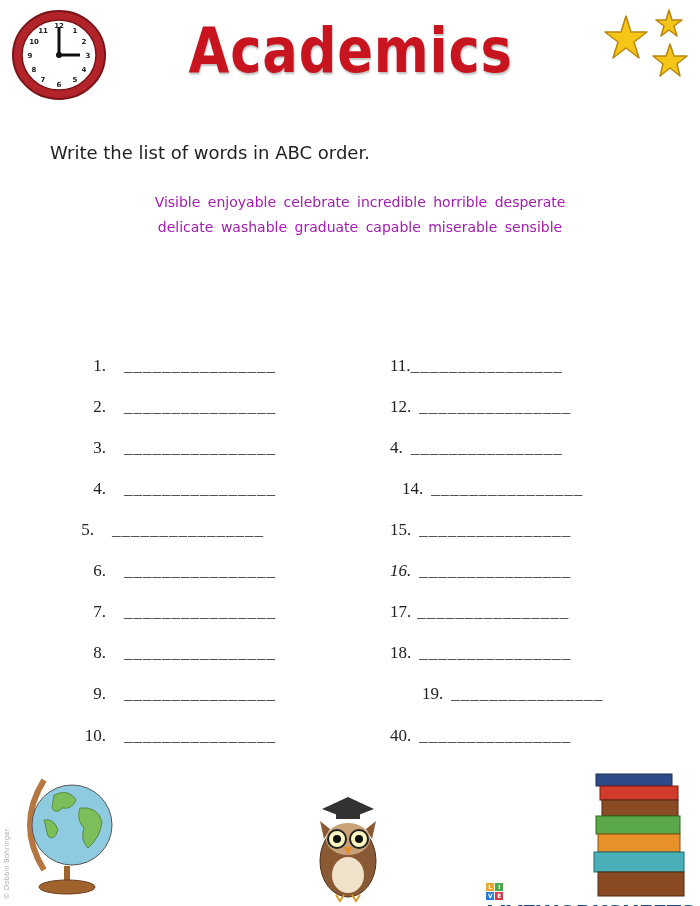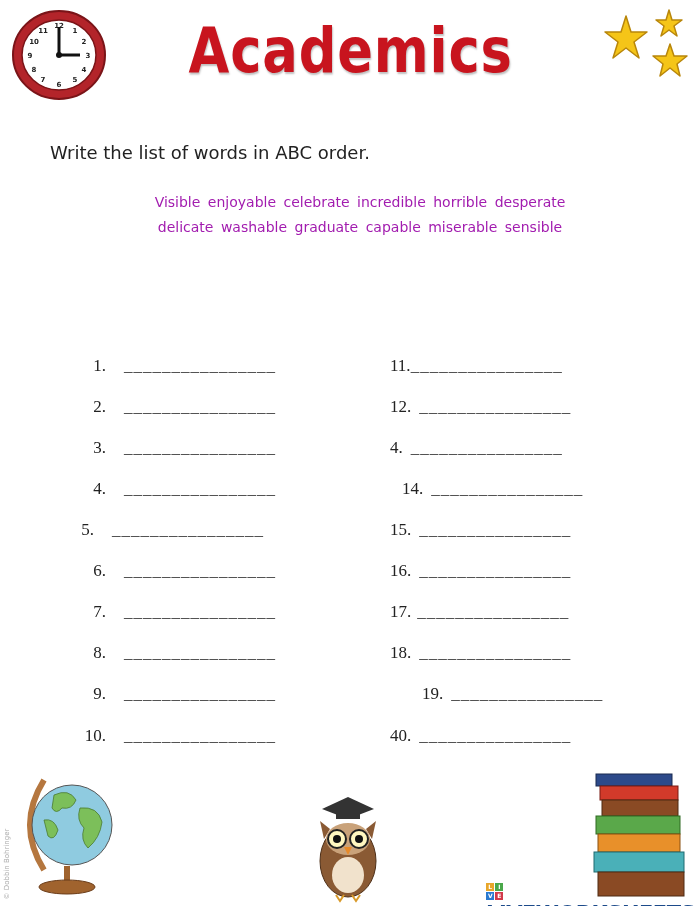--- a/index.html
+++ b/index.html
@@ -71,21 +71,21 @@
 <div class="row" style="left:70px;top:602px;"><span class="line-num">7.</span><span class="line-blank">________________</span></div>
 <div class="row" style="left:70px;top:643px;"><span class="line-num">8.</span><span class="line-blank">________________</span></div>
 <div class="row" style="left:70px;top:684px;"><span class="line-num">9.</span><span class="line-blank">________________</span></div>
 <div class="row" style="left:70px;top:726px;"><span class="line-num">10.</span><span class="line-blank">________________</span></div>
 
 <div class="row" style="left:390px;top:356px;"><span class="line-num" style="text-align:left;width:auto;">11.</span><span class="line-blank" style="margin-left:0;">________________</span></div>
 <div class="row" style="left:390px;top:397px;"><span class="line-num" style="text-align:right;width:auto;">12.</span><span class="line-blank" style="margin-left:8px;">________________</span></div>
 <div class="row" style="left:390px;top:438px;"><span class="line-num" style="text-align:left;width:auto;">4.</span><span class="line-blank" style="margin-left:8px;">________________</span></div>
 <div class="row" style="left:390px;top:479px;margin-left:12px;"><span class="line-num" style="text-align:left;width:auto;">14.</span><span class="line-blank" style="margin-left:8px;">________________</span></div>
 <div class="row" style="left:390px;top:520px;"><span class="line-num" style="text-align:left;width:auto;">15.</span><span class="line-blank" style="margin-left:8px;">________________</span></div>
-<div class="row" style="left:390px;top:561px;"><span class="line-num" style="text-align:left;width:auto;">16.</span><span class="line-blank" style="margin-left:8px;">________________</span></div>
+<div class="row" style="left:390px;top:561px;"><span class="line-num" style="text-align:left;width:auto;font-style:italic;">16.</span><span class="line-blank" style="margin-left:8px;">________________</span></div>
 <div class="row" style="left:390px;top:602px;"><span class="line-num" style="text-align:left;width:auto;">17.</span><span class="line-blank" style="margin-left:6px;">________________</span></div>
 <div class="row" style="left:390px;top:643px;"><span class="line-num" style="text-align:center;width:auto;">18.</span><span class="line-blank" style="margin-left:8px;">________________</span></div>
 <div class="row" style="left:390px;top:684px;"><span class="line-num" style="text-align:left;width:auto;margin-left:32px;">19.</span><span class="line-blank" style="margin-left:8px;">________________</span></div>
 <div class="row" style="left:390px;top:726px;"><span class="line-num" style="text-align:left;width:auto;">40.</span><span class="line-blank" style="margin-left:8px;">________________</span></div>
 
 <div class="abs" style="left:14px;top:770px;width:100px;height:130px;">
   <svg width="100" height="130" viewBox="0 0 100 130">
     <path d="M30 10 Q2 55 30 100" fill="none" stroke="#b5773f" stroke-width="6"></path>
     <circle cx="58" cy="55" r="40" fill="#8fcbe0" stroke="#555" stroke-width="1"></circle>
     <path d="M40 25 Q55 18 62 30 Q58 40 48 38 Q42 45 38 38 Z" fill="#7cbf5a" stroke="#4a7a30" stroke-width="0.8"></path>

